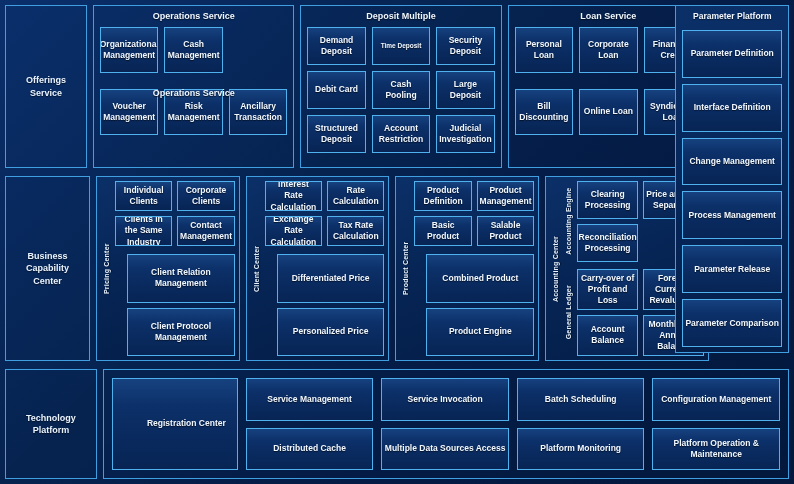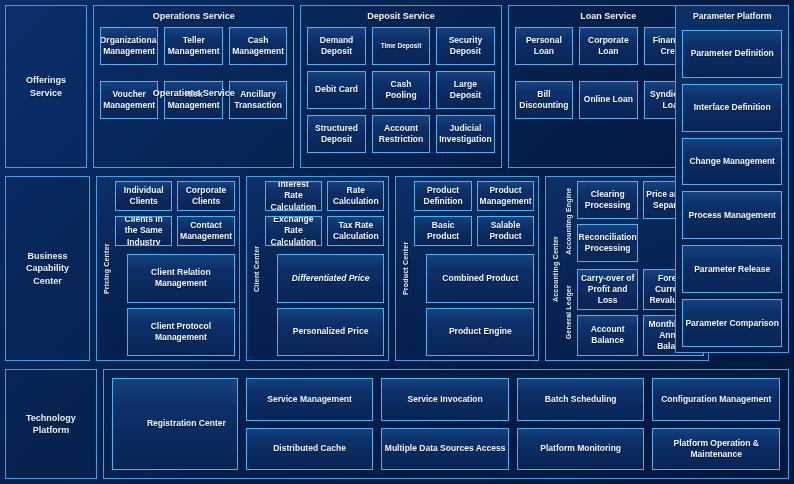--- a/index.html
+++ b/index.html
@@ -83,21 +83,21 @@
     text-align: center;
     font-size: 8.5px; font-weight: bold;
     line-height: 1.3;
     padding: 3px 2px;
     color: #f2f8ff;
     text-shadow: 0 1px 1px rgba(0,0,0,.6);
     min-width: 0;
     overflow: hidden;
   }
   .tile.small { font-size: 6.5px; }
-  .tile.h38 { height: 38px; text-align: center; }
+  .tile.h38 { height: 46px; text-align: center; }
   .tile.h30 { height: 30px; }
   .tile.wide { width: 100%; }
 
   
   .vlabel {
     writing-mode: vertical-rl;
     transform: rotate(180deg);
     font-size: 7px; font-weight: bold;
     letter-spacing: .2px;
     display: flex; align-items: center; justify-content: center;
@@ -161,34 +161,33 @@
       <span>Offerings Service</span>
     </div>
 
     <div class="band-main">
 
       <div class="group" style="position:relative;">
         <div class="group-title">Operations Service</div>
         <div class="group-body">
           <div class="grid3" style="margin-bottom:16px;">
             <div class="tile h38">Organizational Management</div>
-            <div class="tile h38">Teller Management</div>
             <div class="tile h38">Cash Management</div>
           </div>
           <div class="grid3">
             <div class="tile h38">Voucher Management</div>
             <div class="tile h38">Risk Management</div>
             <div class="tile h38">Ancillary Transaction</div>
           </div>
         </div>
         <div class="float-label" style="left:50%;top:82px;transform:translateX(-50%);">Operations Service</div>
       </div>
 
       <div class="group">
-        <div class="group-title">Deposit Service</div>
+        <div class="group-title">Deposit Multiple</div>
         <div class="group-body">
           <div class="grid3" style="grid-auto-rows:38px;gap:6px;">
             <div class="tile">Demand Deposit</div>
             <div class="tile small">Time Deposit</div>
             <div class="tile">Security Deposit</div>
             <div class="tile">Debit Card</div>
             <div class="tile">Cash Pooling</div>
             <div class="tile">Large Deposit</div>
             <div class="tile">Structured Deposit</div>
             <div class="tile">Account Restriction</div>
@@ -244,21 +243,21 @@
       <div class="subpanel">
         <div class="vlabel">Client Center</div>
         <div class="subpanel-body">
           <div class="grid2">
             <div class="tile h30">Interest Rate Calculation</div>
             <div class="tile h30">Rate Calculation</div>
             <div class="tile h30">Exchange Rate Calculation</div>
             <div class="tile h30">Tax Rate Calculation</div>
           </div>
           <div class="rows" style="flex:1 1 auto;">
-            <div class="tile wide" style="flex:1 1 0;font-style:italic;">Differentiated Price</div>
+            <div class="tile wide" style="flex:1 1 0;">Differentiated Price</div>
             <div class="tile wide" style="flex:1 1 0;">Personalized Price</div>
           </div>
         </div>
       </div>
 
       <div class="subpanel">
         <div class="vlabel">Product Center</div>
         <div class="subpanel-body">
           <div class="grid2">
             <div class="tile h30">Product Definition</div>

